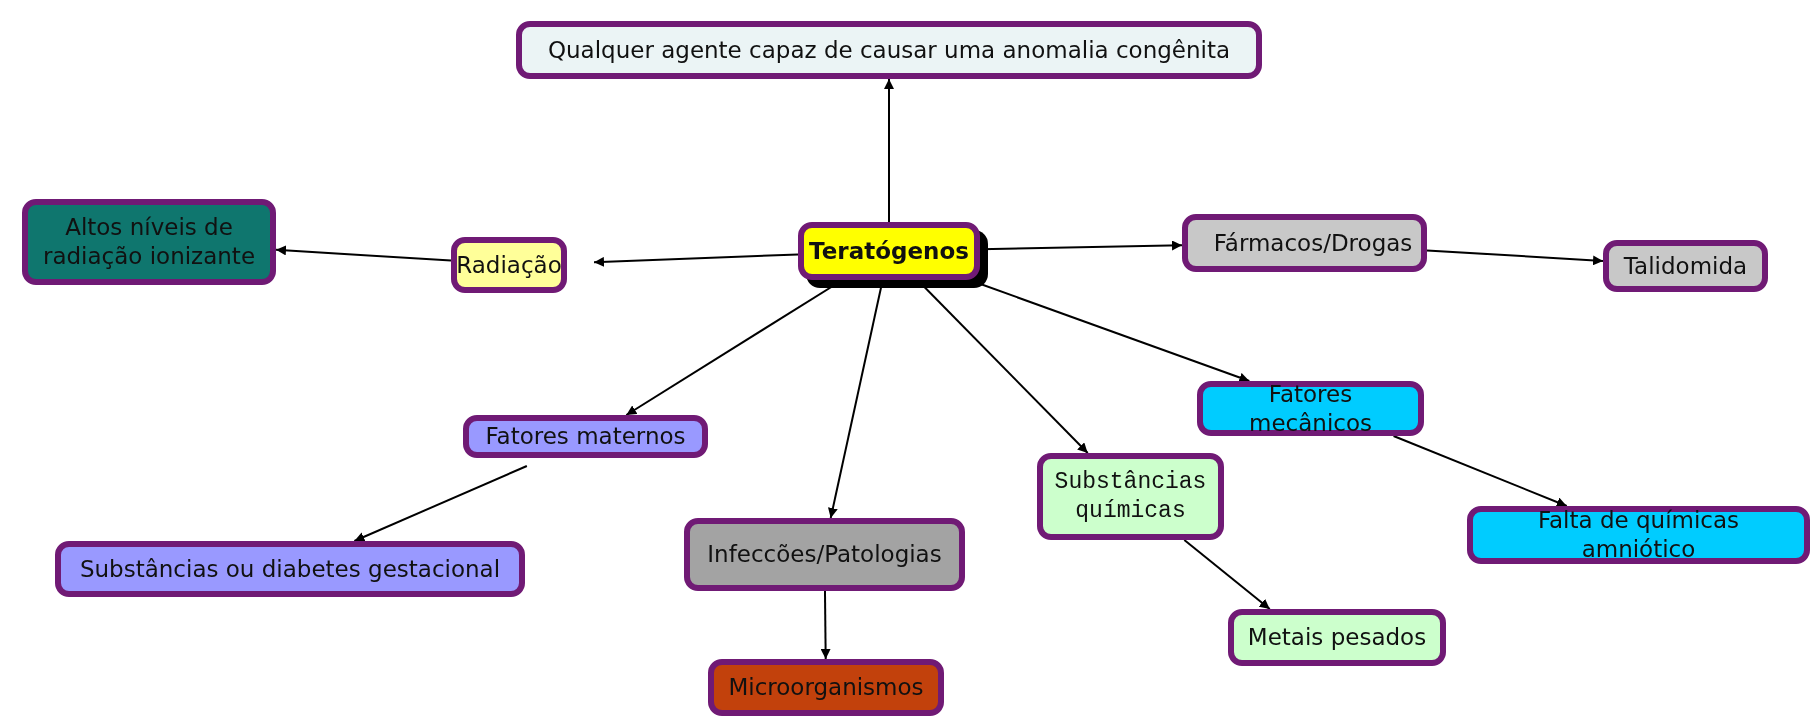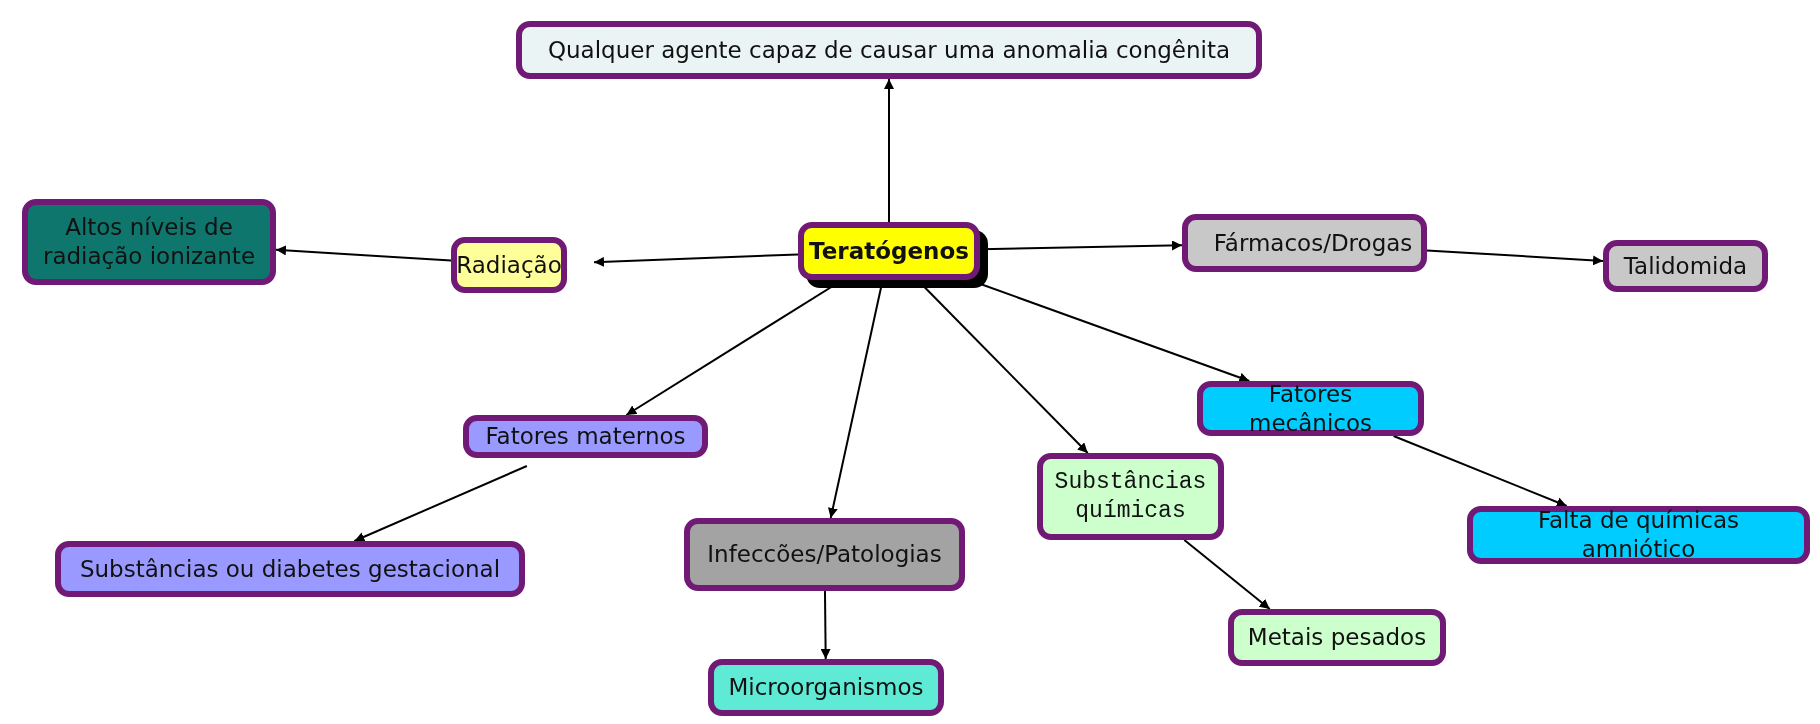--- a/index.html
+++ b/index.html
@@ -39,18 +39,18 @@
 <div class="node shadow" style="left: 798px; top: 222px; width: 182px; height: 58px; background: rgb(255, 255, 0);"><span>Teratógenos</span></div>
 <div class="node" style="left: 516px; top: 21px; width: 746px; height: 58px; background: rgb(235, 244, 245);"><span>Qualquer agente capaz de causar uma anomalia congênita</span></div>
 <div class="node" style="left: 451px; top: 237px; width: 116px; height: 56px; background: rgb(255, 255, 153);"><span>Radiação</span></div>
 <div class="node" style="left: 22px; top: 199px; width: 254px; height: 86px; background: #0f766e;"><span>Altos níveis de
 radiação ionizante</span></div>
 <div class="node" style="left: 1182px; top: 214px; width: 245px; height: 58px; background: rgb(200, 200, 200); padding-left: 29px;"><span>Fármacos/Drogas</span></div>
 <div class="node" style="left: 1603px; top: 240px; width: 165px; height: 52px; background: rgb(200, 200, 200); text-align: right;"><span>Talidomida</span></div>
 <div class="node" style="left: 463px; top: 415px; width: 245px; height: 43px; background: rgb(153, 153, 255);"><span>Fatores maternos</span></div>
 <div class="node" style="left: 55px; top: 541px; width: 470px; height: 56px; background: rgb(153, 153, 255);"><span>Substâncias ou diabetes gestacional</span></div>
 <div class="node" style="left: 684px; top: 518px; width: 281px; height: 73px; background: #a3a3a3;"><span>Infeccões/Patologias</span></div>
-<div class="node" style="left: 708px; top: 659px; width: 236px; height: 57px; background: #5eead4;"><span>Microorganismos</span></div>
+<div class="node" style="left: 708px; top: 659px; width: 236px; height: 57px; background: #c2410c;"><span>Microorganismos</span></div>
 <div class="node" style="left: 1037px; top: 453px; width: 187px; height: 87px; background: rgb(204, 255, 204); font-family: Liberation Mono, monospace;"><span>Substâncias
 químicas</span></div>
 <div class="node" style="left: 1196px; top: 609px; width: 218px; height: 57px; background: rgb(204, 255, 204); margin-left: 32px;"><span>Metais pesados</span></div>
 <div class="node" style="left: 1197px; top: 381px; width: 227px; height: 55px; background: rgb(0, 204, 255);"><span>Fatores mecânicos</span></div>
 <div class="node" style="left: 1467px; top: 506px; width: 343px; height: 58px; background: rgb(0, 204, 255);"><span>Falta de químicas amniótico</span></div>
 
 </body></html>

